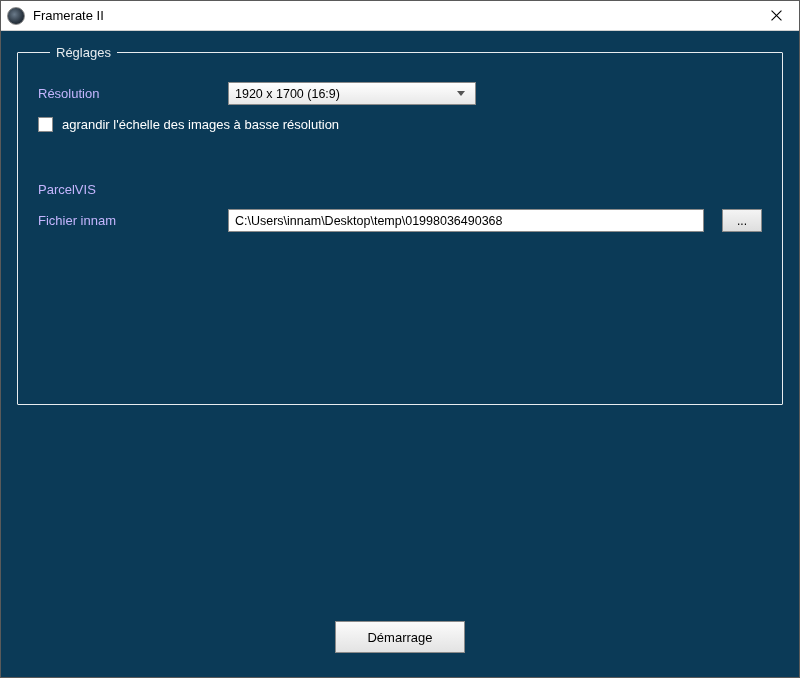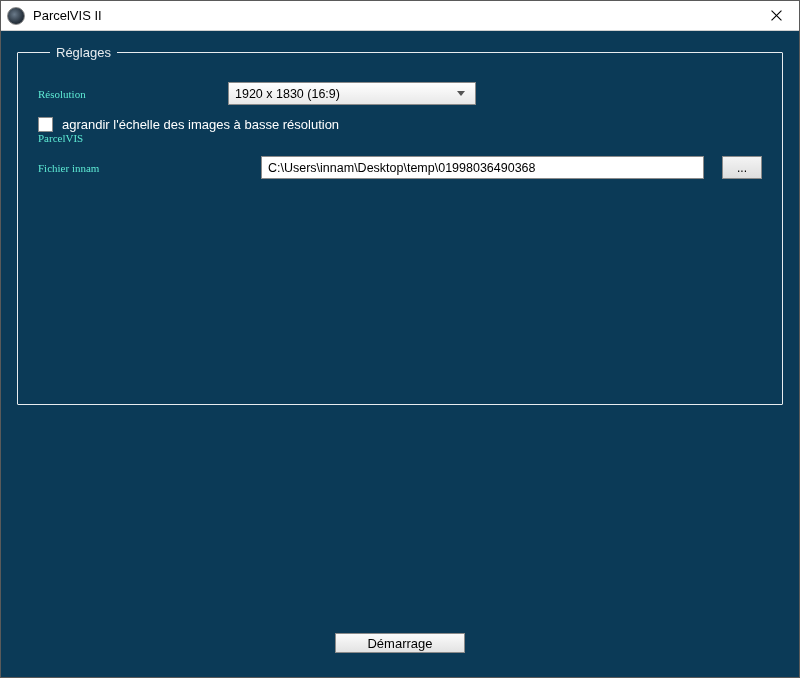--- a/index.html
+++ b/index.html
@@ -63,25 +63,24 @@
     padding: 0 6px;
     font-size: 13px;
     margin-left: 12px;
   }
   .row {
     display: flex;
     align-items: center;
     margin-bottom: 12px;
   }
   .row .label {
-    color: #5eead4;
+    color: #c4b5fd;
     width: 190px;
     flex: 0 0 190px;
-    font-size: 11px;
-    font-family: Liberation Serif, serif;
+    font-size: 13px;
   }
   .dropdown {
     width: 248px; height: 23px;
     background: linear-gradient(#ffffff, #e8e8e8);
     border: 1px solid #8a8a8a;
     display: flex; align-items: center;
     padding: 0 6px;
     position: relative;
     cursor: pointer;
     font-size: 12.5px;
@@ -89,20 +88,21 @@
   }
   .dropdown .dd-text { flex: 1 1 auto; overflow: hidden; white-space: nowrap; }
   .dropdown .dd-arrow {
     width: 16px; height: 100%;
     display: flex; align-items: center; justify-content: center;
   }
   .dropdown .dd-arrow svg { width: 8px; height: 6px; }
   .check-row {
     display: flex; align-items: center;
     margin-top: 4px;
+    margin-bottom: 50px;
   }
   .checkbox {
     width: 15px; height: 15px;
     background: #ffffff;
     border: 1px solid #8a8a8a;
     margin-right: 9px;
     cursor: pointer;
     flex: 0 0 auto;
   }
   .check-label {
@@ -112,74 +112,73 @@
   .text-input {
     flex: 1 1 auto;
     height: 23px;
     background: #ffffff;
     border: 1px solid #8a8a8a;
     padding: 0 6px;
     font-size: 12.5px;
     color: #000;
     outline: none;
     font-family: inherit;
-    margin-left: 33px;
   }
   .browse-btn {
     width: 40px; height: 23px;
     margin-left: 18px;
     background: linear-gradient(#f4f4f4, #dedede);
     border: 1px solid #8a8a8a;
     cursor: pointer;
     font-size: 12px;
     display: flex; align-items: center; justify-content: center;
     color: #000;
   }
   .bottom-bar {
     position: absolute;
     left: 0; right: 0;
     bottom: 24px;
     display: flex; justify-content: center;
   }
   .start-btn {
-    min-width: 130px; height: 20px;
+    min-width: 130px; height: 32px;
     padding: 0 22px;
     background: linear-gradient(#fbfbfb, #e3e3e3);
     border: 1px solid #8a8a8a;
     cursor: pointer;
     font-size: 13px;
     color: #000;
     font-family: inherit;
   }
 </style>
 </head>
 <body>
 
 <div class="window">
 
   <div class="titlebar">
     <div class="app-icon"></div>
-    <div class="title">ParcelVIS II</div>
+    <div class="title">Framerate II</div>
     <div class="close-btn">
       <svg viewBox="0 0 10 10">
         <line x1="0.5" y1="0.5" x2="9.5" y2="9.5" stroke="#000" stroke-width="1"></line>
         <line x1="9.5" y1="0.5" x2="0.5" y2="9.5" stroke="#000" stroke-width="1"></line>
       </svg>
     </div>
   </div>
 
   <div class="client">
 
     <fieldset class="group">
       <legend>Réglages</legend>
 
       <div class="row">
         <div class="label">Résolution</div>
         <div class="dropdown">
-          <div class="dd-text">1920 x 1830 (16:9)</div>
+          <div class="dd-text">1920 x 1700 (16:9)</div>
           <div class="dd-arrow">
             <svg viewBox="0 0 8 6">
                 <path d="M0 0 L8 0 L4 5 Z" fill="#555"></path>
               </svg>
           </div>
         </div>
       </div>
 
       <div class="check-row">
         <div class="checkbox"></div>

